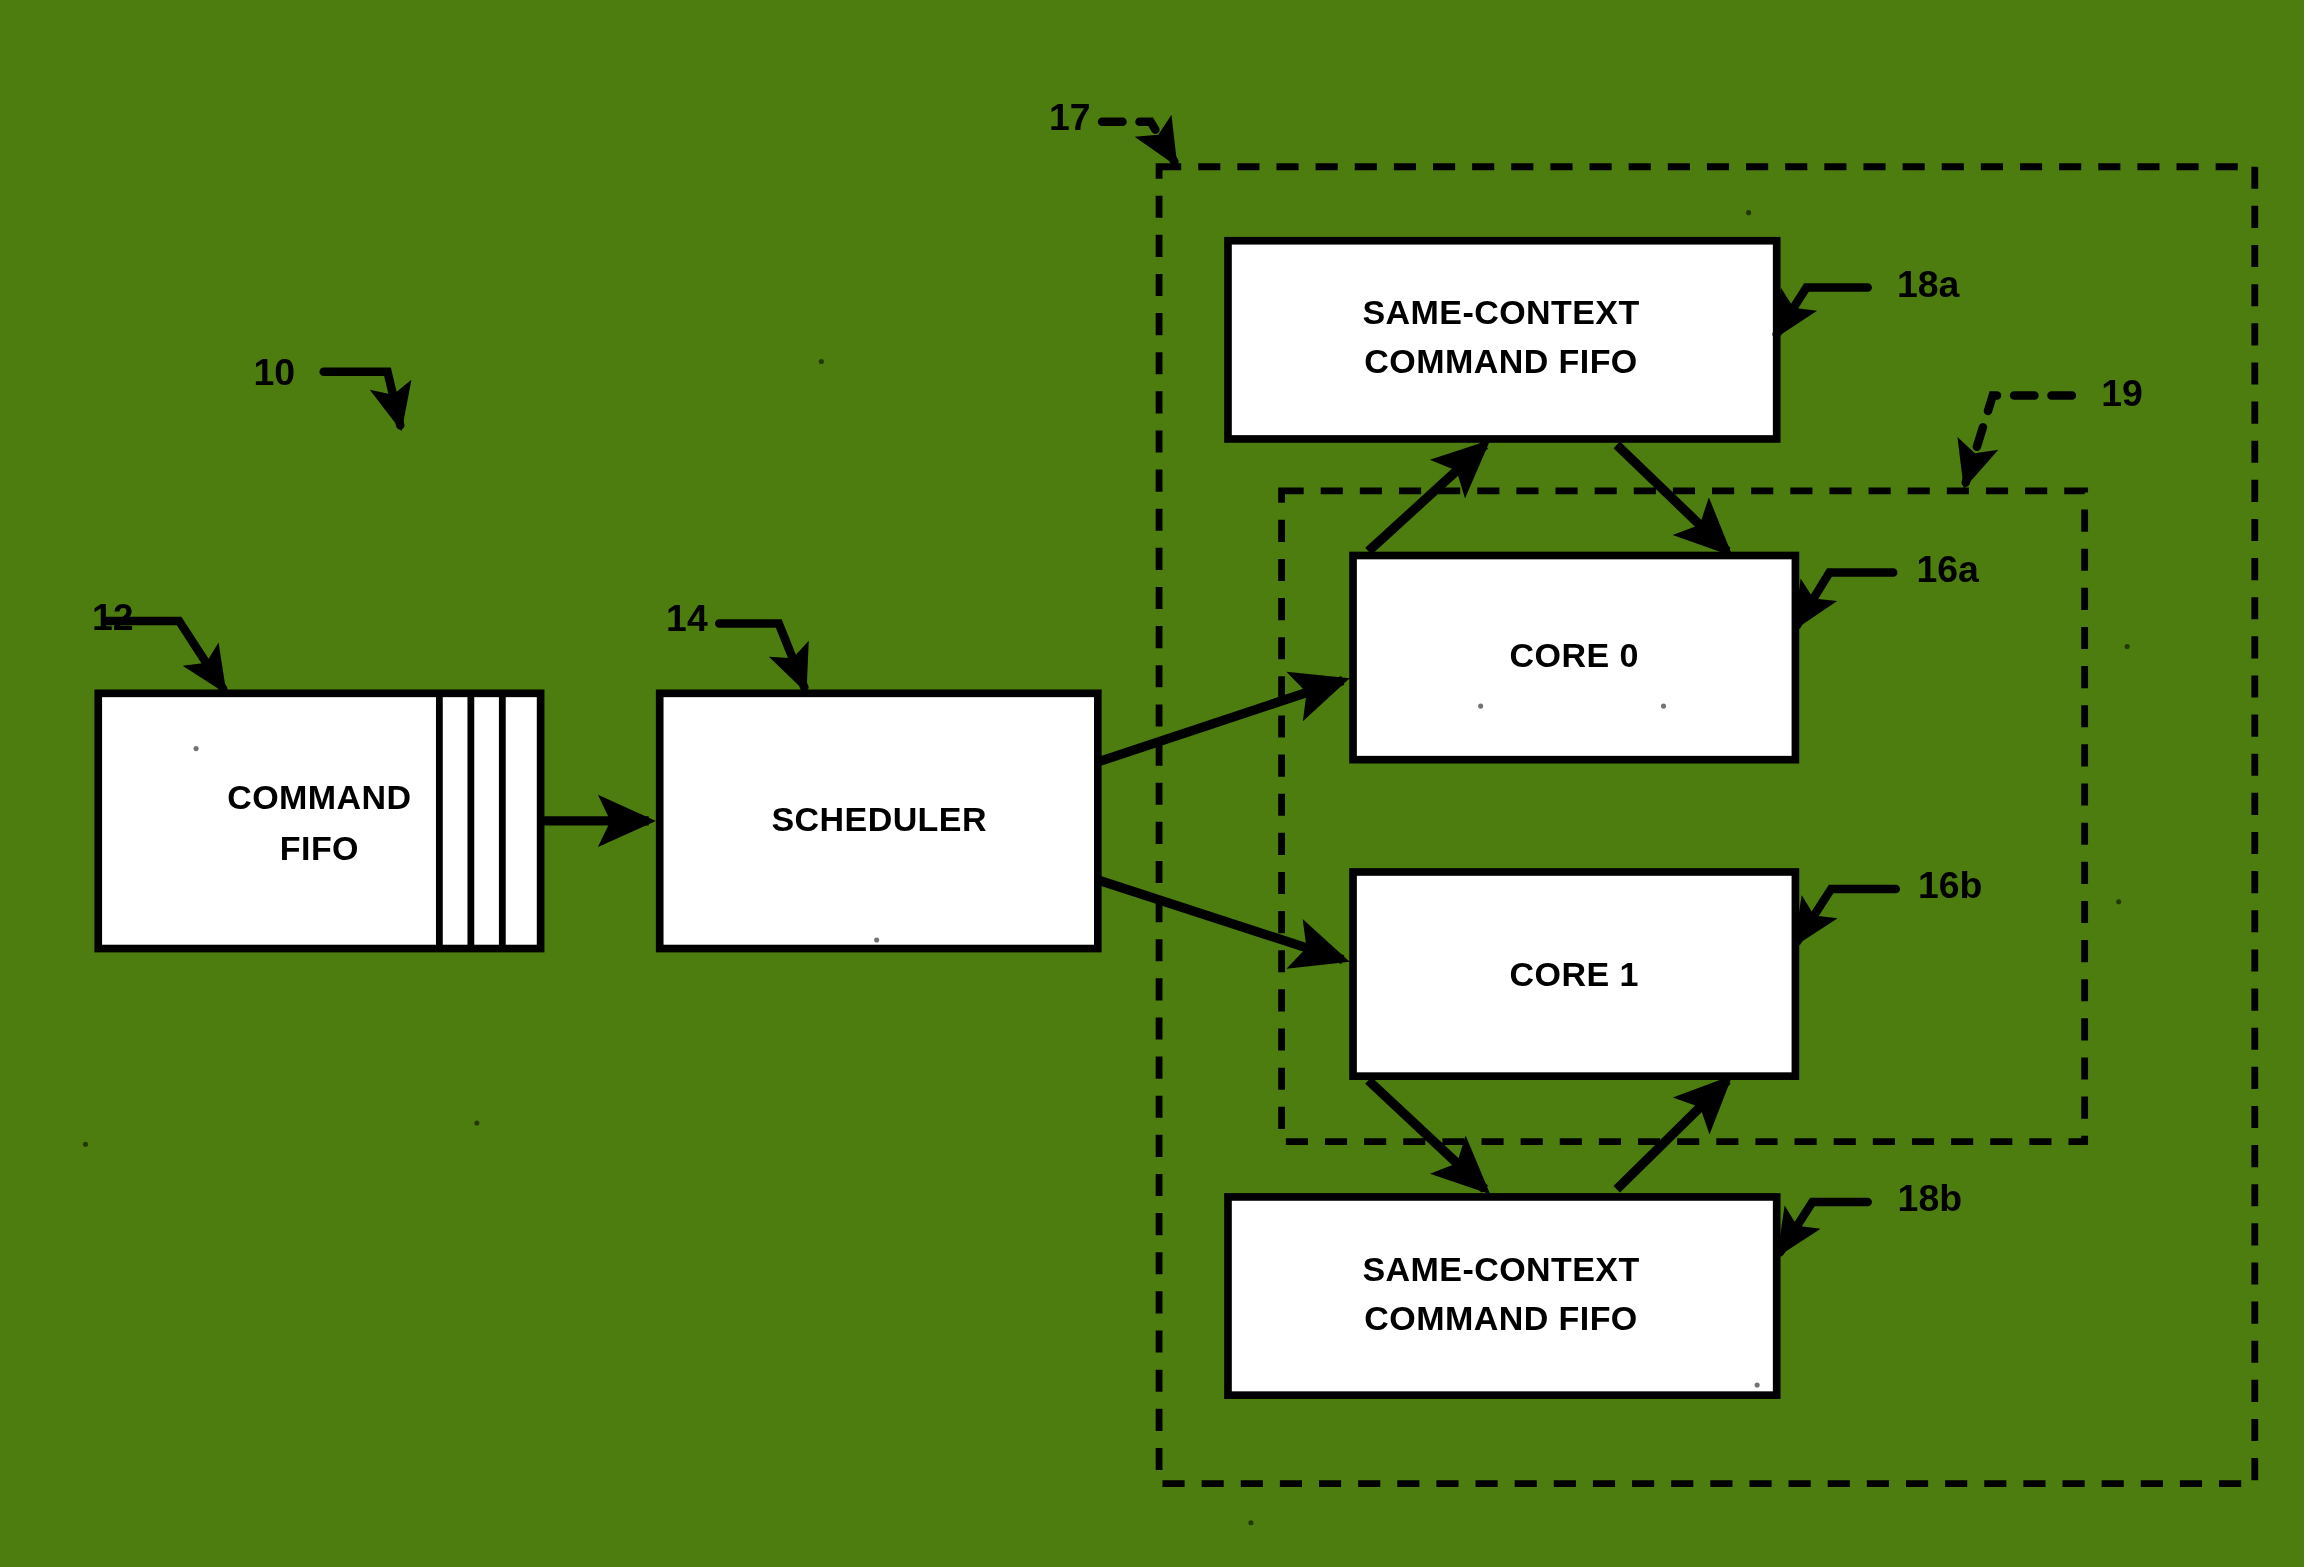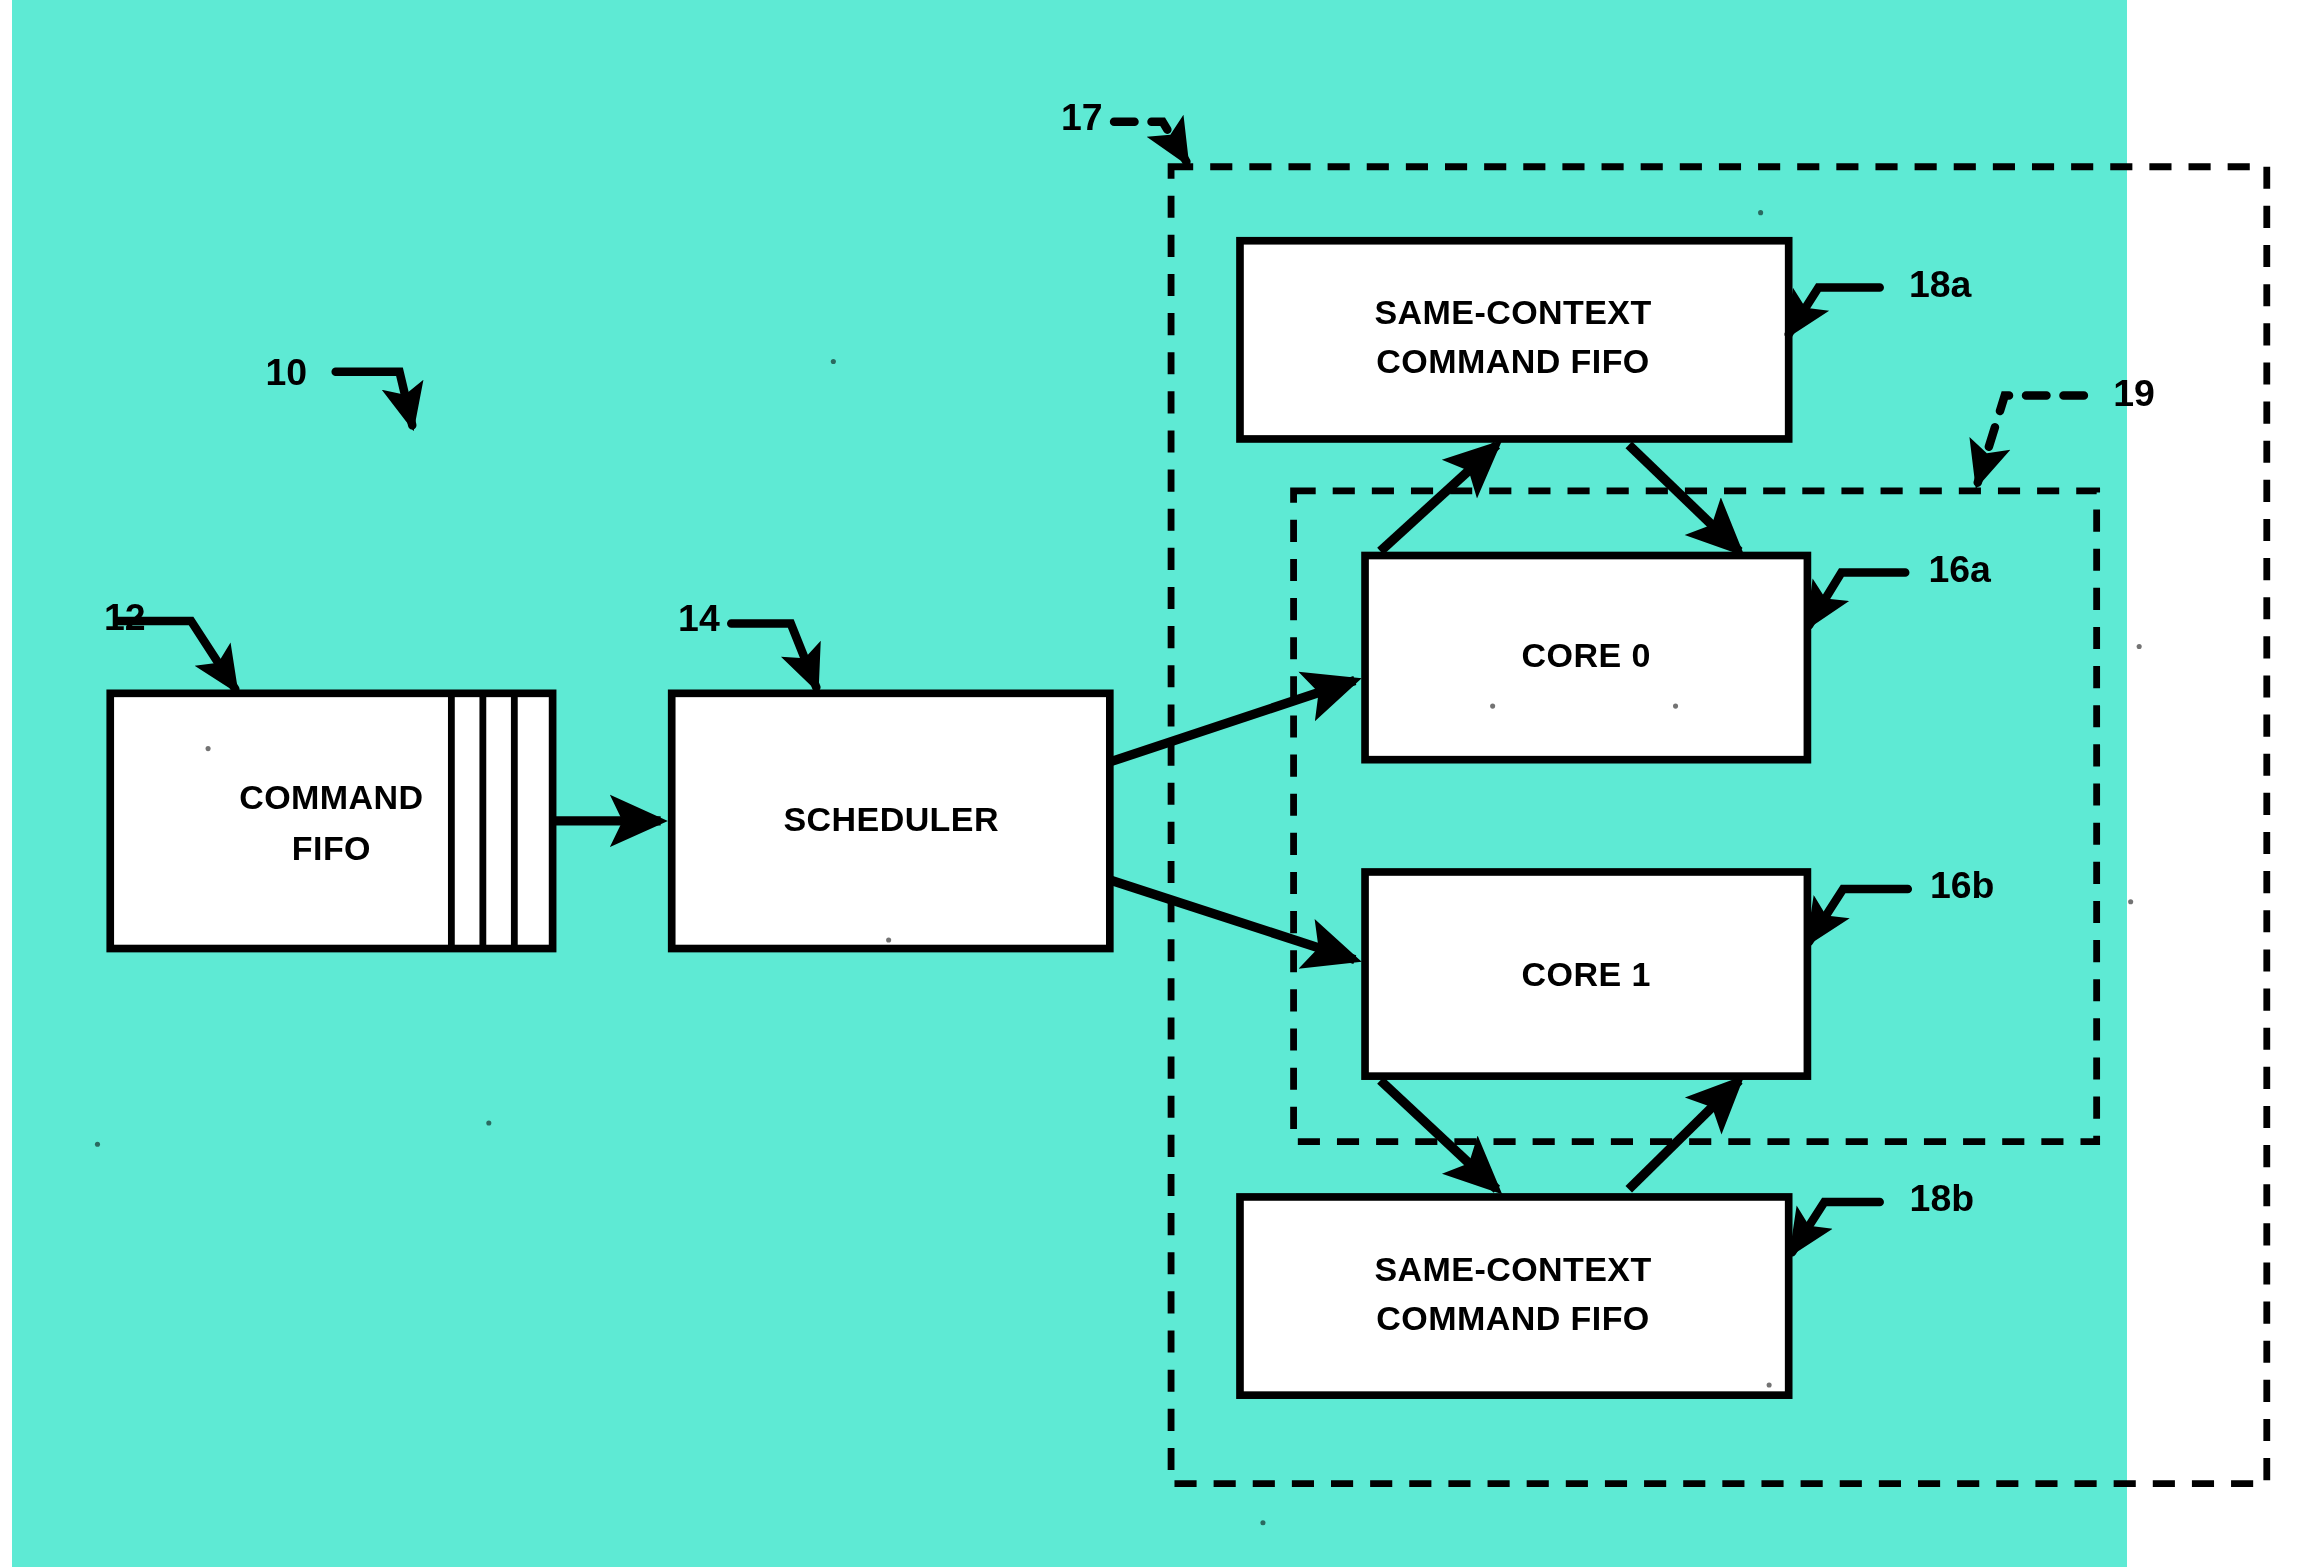--- a/index.html
+++ b/index.html
@@ -9,24 +9,23 @@
   }
   body {
     width: 2319px;
     height: 1567px;
     font-family: "Liberation Sans", sans-serif;
     overflow: hidden;
     position: relative;
   }
   #figure-root {
     position: relative;
-    width: 2115px;
+    width: 2304px;
     height: 1567px;
-    background: #5eead4;
-    margin-left: 12px;
+    background: #4d7c0f;
   }
   svg#figure-svg {
     position: absolute;
     top: 0;
     left: 0;
     width: 2319px;
     height: 1567px;
     display: block;
   }
   .blk-label {

